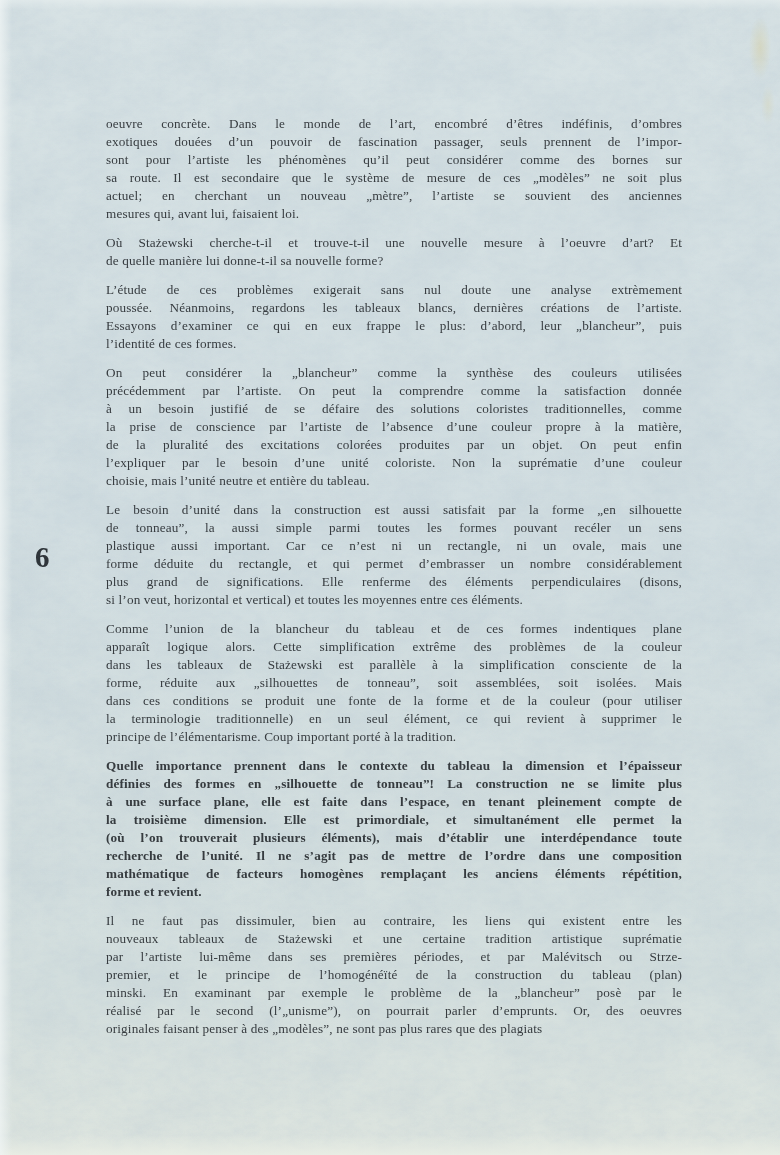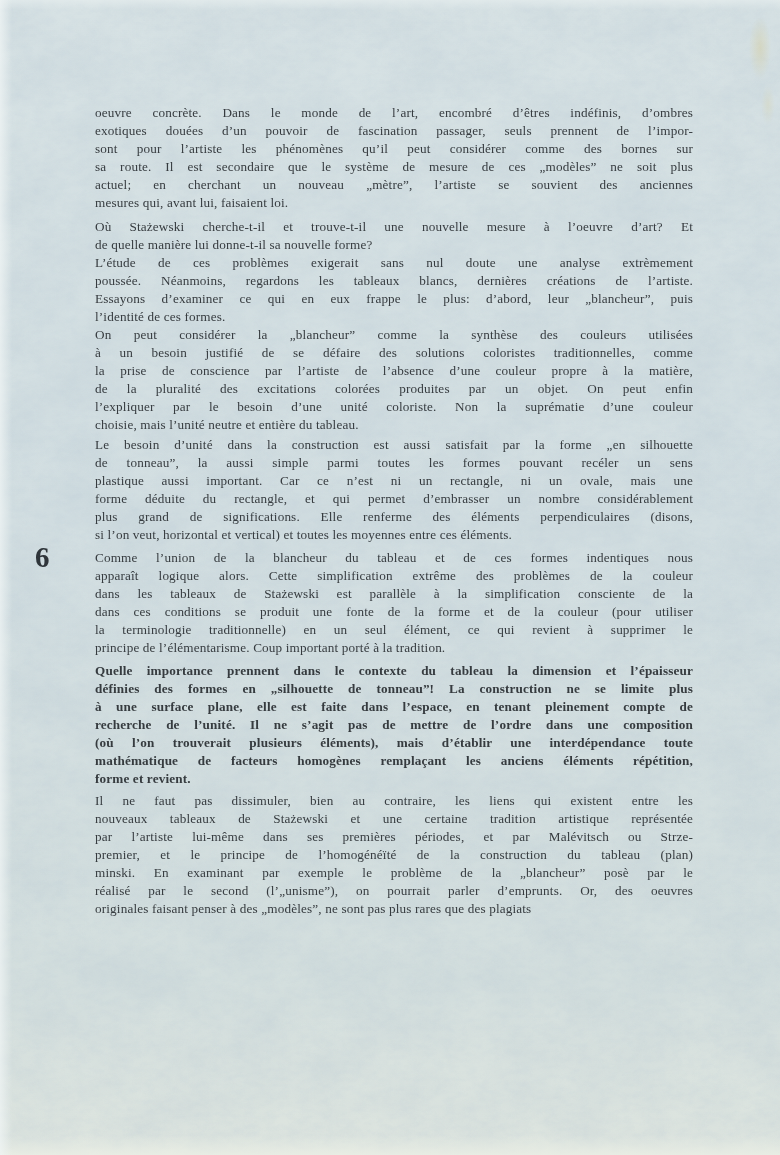--- a/index.html
+++ b/index.html
@@ -51,21 +51,21 @@
     position: absolute;
     left: 95px;
     top: 104px;
     width: 598px;
     z-index: 3;
     color: #363b3f;
     font-size: 13.2px;
     line-height: 18px;
     letter-spacing: 0.15px;
   }
-  .paragraph { margin: 0; }
+  .paragraph { margin: 11px; }
   .paragraph:nth-child(2) { margin-top: 6px; }
   .paragraph:nth-child(5) { margin-top: 2px; }
   .paragraph:nth-child(6) { margin-top: 5px; }
   .paragraph:nth-child(7) { margin-top: 5px; font-weight: bold; }
   .paragraph:nth-child(8) { margin-top: 4px; }
   .line {
     text-align: justify;
     text-align-last: justify;
     white-space: normal;
   }
@@ -118,54 +118,57 @@
         <div class="line last"><span>de quelle manière lui donne-t-il sa nouvelle forme?</span></div>
       </div>
       <div class="paragraph">
         <div class="line"><span>L’étude de ces problèmes exigerait sans nul doute une analyse extrèmement</span></div>
         <div class="line"><span>poussée. Néanmoins, regardons les tableaux blancs, dernières créations de l’artiste.</span></div>
         <div class="line"><span>Essayons d’examiner ce qui en eux frappe le plus: d’abord, leur „blancheur”, puis</span></div>
         <div class="line last"><span>l’identité de ces formes.</span></div>
       </div>
       <div class="paragraph">
         <div class="line"><span>On peut considérer la „blancheur” comme la synthèse des couleurs utilisées</span></div>
+        <div class="line"><span>précédemment par l’artiste. On peut la comprendre comme la satisfaction donnée</span></div>
         <div class="line"><span>à un besoin justifié de se défaire des solutions coloristes traditionnelles, comme</span></div>
         <div class="line"><span>la prise de conscience par l’artiste de l’absence d’une couleur propre à la matière,</span></div>
         <div class="line"><span>de la pluralité des excitations colorées produites par un objet. On peut enfin</span></div>
         <div class="line"><span>l’expliquer par le besoin d’une unité coloriste. Non la suprématie d’une couleur</span></div>
         <div class="line last"><span>choisie, mais l’unité neutre et entière du tableau.</span></div>
       </div>
       <div class="paragraph">
         <div class="line"><span>Le besoin d’unité dans la construction est aussi satisfait par la forme „en silhouette</span></div>
         <div class="line"><span>de tonneau”, la aussi simple parmi toutes les formes pouvant recéler un sens</span></div>
         <div class="line"><span>plastique aussi important. Car ce n’est ni un rectangle, ni un ovale, mais une</span></div>
         <div class="line"><span>forme déduite du rectangle, et qui permet d’embrasser un nombre considérablement</span></div>
         <div class="line"><span>plus grand de significations. Elle renferme des éléments perpendiculaires (disons,</span></div>
         <div class="line last"><span>si l’on veut, horizontal et vertical) et toutes les moyennes entre ces éléments.</span></div>
       </div>
       <div class="paragraph">
-        <div class="line"><span>Comme l’union de la blancheur du tableau et de ces formes </span><b>indentiques</b><span> nous</span></div>
+        <div class="line"><span>Comme l’union de la blancheur du tableau et de ces formes </span><b>indentiques</b><span> plane</span></div>
         <div class="line"><span>apparaît logique alors. Cette simplification extrême des problèmes de la couleur</span></div>
         <div class="line"><span>dans les tableaux de Stażewski est parallèle à la simplification consciente de la</span></div>
+        <div class="line"><span>forme, réduite aux „silhouettes de tonneau”, soit assemblées, soit isolées. Mais</span></div>
         <div class="line"><span>dans ces conditions se produit une fonte de la forme et de la couleur (pour utiliser</span></div>
         <div class="line"><span>la terminologie traditionnelle) en un seul élément, ce qui revient à supprimer le</span></div>
         <div class="line last"><span>principe de l’élémentarisme. Coup important porté à la tradition.</span></div>
       </div>
       <div class="paragraph">
         <div class="line"><span>Quelle importance prennent dans le contexte du tableau la dimension et l’épaisseur</span></div>
         <div class="line"><span>définies des formes en „silhouette de tonneau”! La construction ne se limite plus</span></div>
         <div class="line"><span>à une surface plane, elle est faite dans l’espace, en tenant pleinement compte de</span></div>
+        <div class="line"><span>la troisième dimension. Elle est primordiale, et simultanément elle permet la</span></div>
+        <div class="line"><span>(où l’on trouverait plusieurs éléments), mais d’établir une interdépendance toute</span></div>
         <div class="line"><span>recherche de l’unité. Il ne s’agit pas de mettre de l’ordre dans une composition</span></div>
-        <div class="line"><span>(où l’on trouverait plusieurs éléments), mais d’établir une interdépendance toute</span></div>
         <div class="line"><span>mathématique de facteurs homogènes remplaçant les anciens éléments répétition,</span></div>
         <div class="line last"><span>forme et revient.</span></div>
       </div>
       <div class="paragraph">
         <div class="line"><span>Il ne faut pas dissimuler, bien au contraire, les liens qui existent entre les</span></div>
-        <div class="line"><span>nouveaux tableaux de Stażewski et une certaine tradition artistique représentée</span></div>
+        <div class="line"><span>nouveaux tableaux de Stażewski et une certaine tradition artistique suprématie</span></div>
         <div class="line"><span>par l’artiste lui-même dans ses premières périodes, et par Malévitsch ou Strze-</span></div>
         <div class="line"><span>premier, et le principe de l’homogénéïté de la construction du tableau (plan)</span></div>
         <div class="line"><span>minski. En examinant par exemple le problème de la „blancheur” posè par le</span></div>
         <div class="line"><span>réalisé par le second (l’„unisme”), on pourrait parler d’emprunts. Or, des oeuvres</span></div>
         <div class="line last"><span>originales faisant penser à des „modèles”, ne sont pas plus rares que des plagiats</span></div>
       </div>
     </div>
 
 </div>
 

